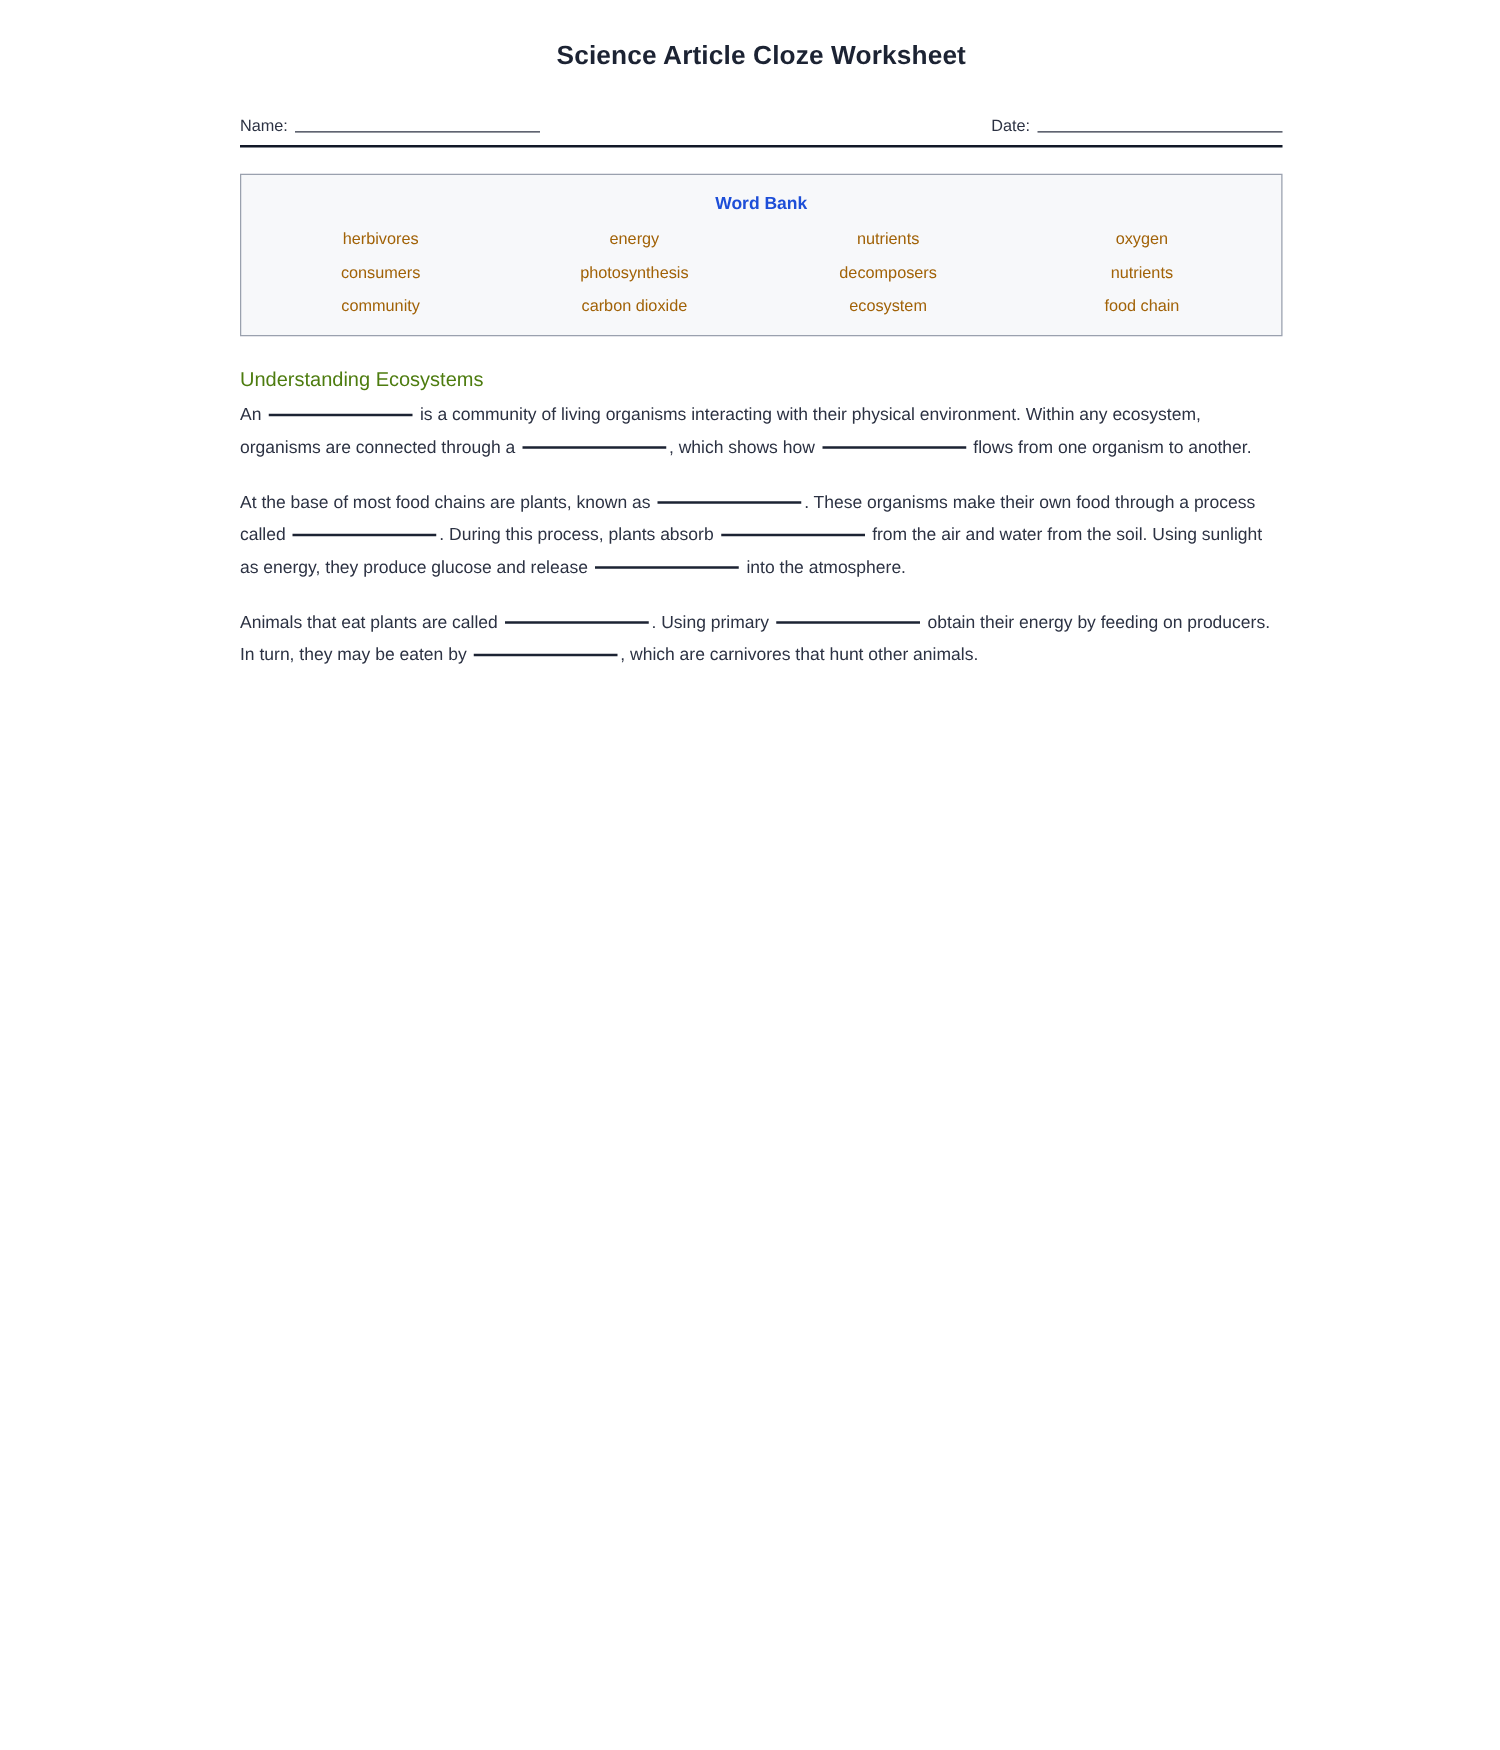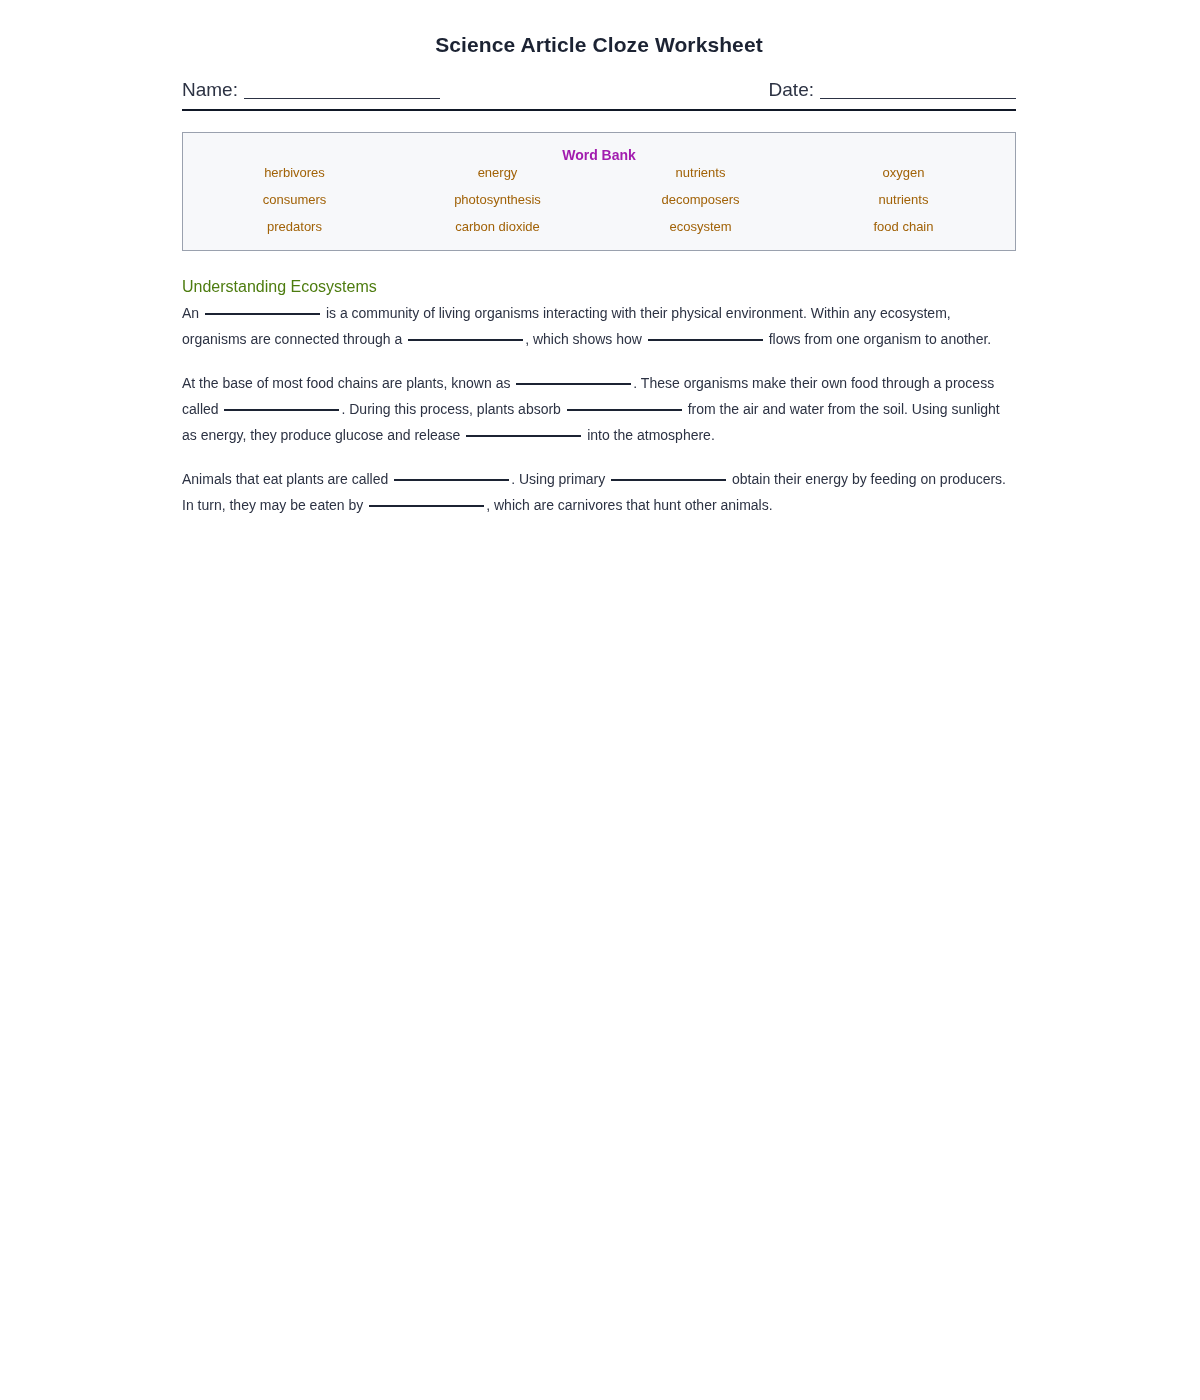--- a/index.html
+++ b/index.html
@@ -18,43 +18,43 @@
 
   .page {
     width: 1200px;
     height: 1400px;
     position: relative;
     padding: 0;
   }
 
   .sheet {
     position: absolute;
-    left: 182px;
+    left: 192px;
     top: 0;
     width: 834px;
   }
 
   
   .doc-title {
     margin: 0;
     padding-top: 33px;
     text-align: center;
     font-size: 21px;
     font-weight: bold;
     color: #1c2333;
     letter-spacing: 0.1px;
   }
 
   
   .id-row {
-    margin-top: 22px;
+    margin-top: 36px;
     display: flex;
     align-items: flex-end;
     justify-content: space-between;
-    font-size: 19px;
+    font-size: 13px;
     color: #2c3243;
   }
   .id-field {
     display: flex;
     align-items: flex-end;
     white-space: nowrap;
   }
   .id-label { padding-bottom: 1px; }
   .id-rule {
     display: inline-block;
@@ -85,22 +85,22 @@
   .word-bank {
     margin-top: 21px;
     border: 1.5px solid #9aa1ae;
     background: #f7f8fa;
     padding: 14px 10px 16px 10px;
   }
   .word-bank-title {
     text-align: center;
     font-size: 14px;
     font-weight: bold;
-    color: #a21caf;
-    margin-bottom: 2px;
+    color: #1d4ed8;
+    margin-bottom: 13px;
   }
   .word-bank-grid {
     display: grid;
     grid-template-columns: repeat(4, 1fr);
     row-gap: 12px;
   }
   .word-bank-cell {
     text-align: center;
     font-size: 13px;
     color: #a16207;
@@ -159,21 +159,21 @@
       <div class="word-bank-title">Word Bank</div>
       <div class="word-bank-grid" id="word-bank-grid">
           <div class="word-bank-cell">herbivores</div>
           <div class="word-bank-cell">energy</div>
           <div class="word-bank-cell">nutrients</div>
           <div class="word-bank-cell">oxygen</div>
           <div class="word-bank-cell">consumers</div>
           <div class="word-bank-cell">photosynthesis</div>
           <div class="word-bank-cell">decomposers</div>
           <div class="word-bank-cell">nutrients</div>
-          <div class="word-bank-cell">predators</div>
+          <div class="word-bank-cell">community</div>
           <div class="word-bank-cell">carbon dioxide</div>
           <div class="word-bank-cell">ecosystem</div>
           <div class="word-bank-cell">food chain</div>
         </div>
     </div>
 
     <div class="passage">
       <h2 class="passage-heading">Understanding Ecosystems</h2>
       <div id="passage-body">
           <p><span>An </span><span class="blank"></span><span> is a community of living organisms interacting with their physical environment. Within any ecosystem, organisms are connected through a </span><span class="blank"></span><span>, which shows how </span><span class="blank"></span><span> flows from one organism to another.</span></p>

